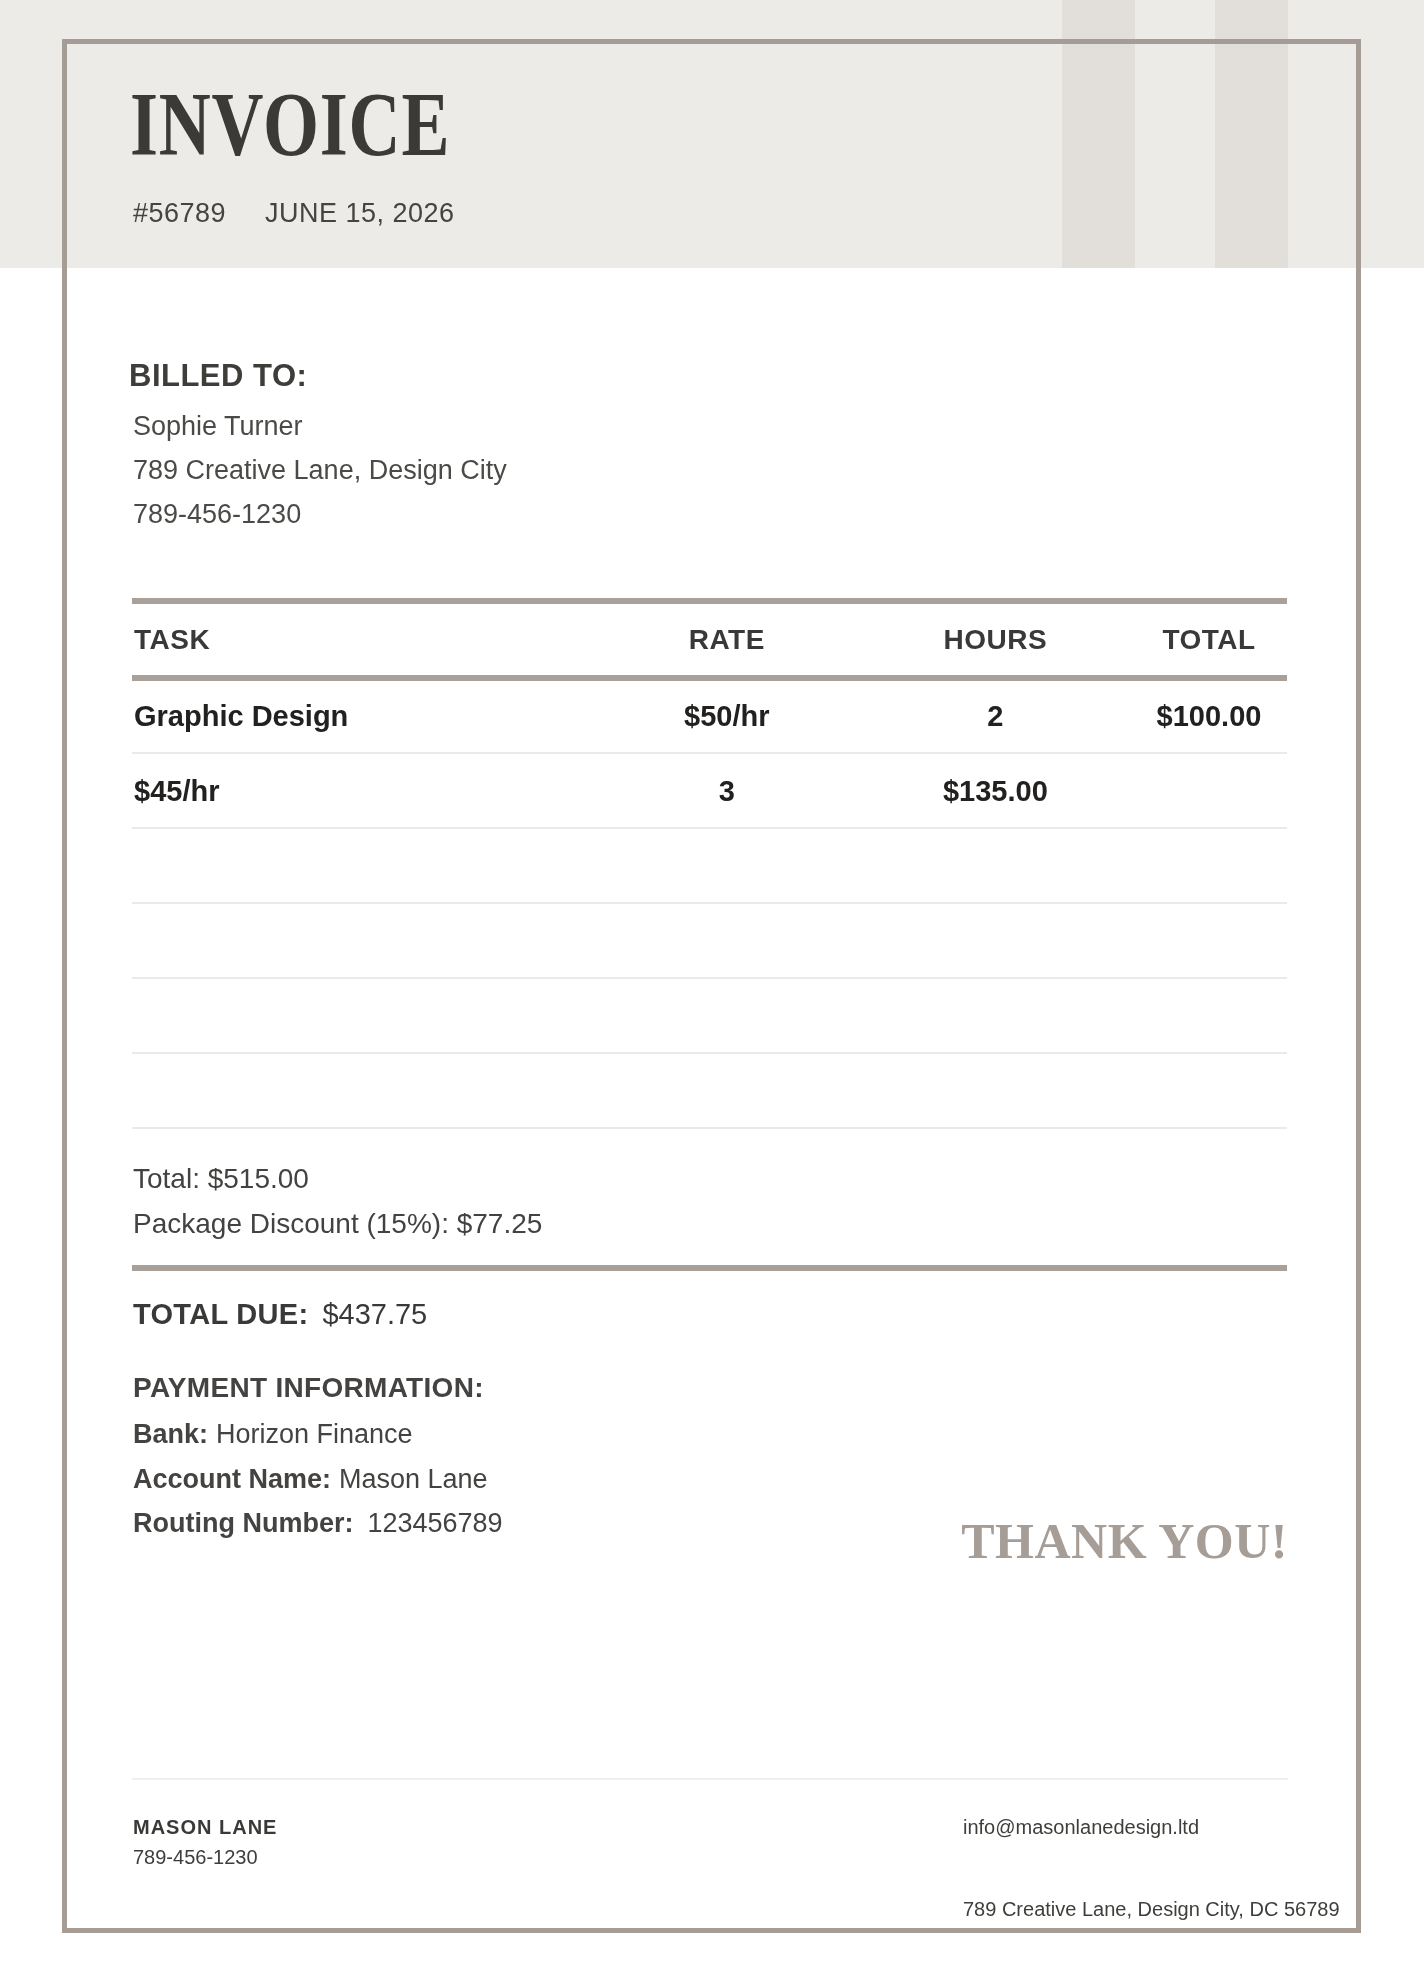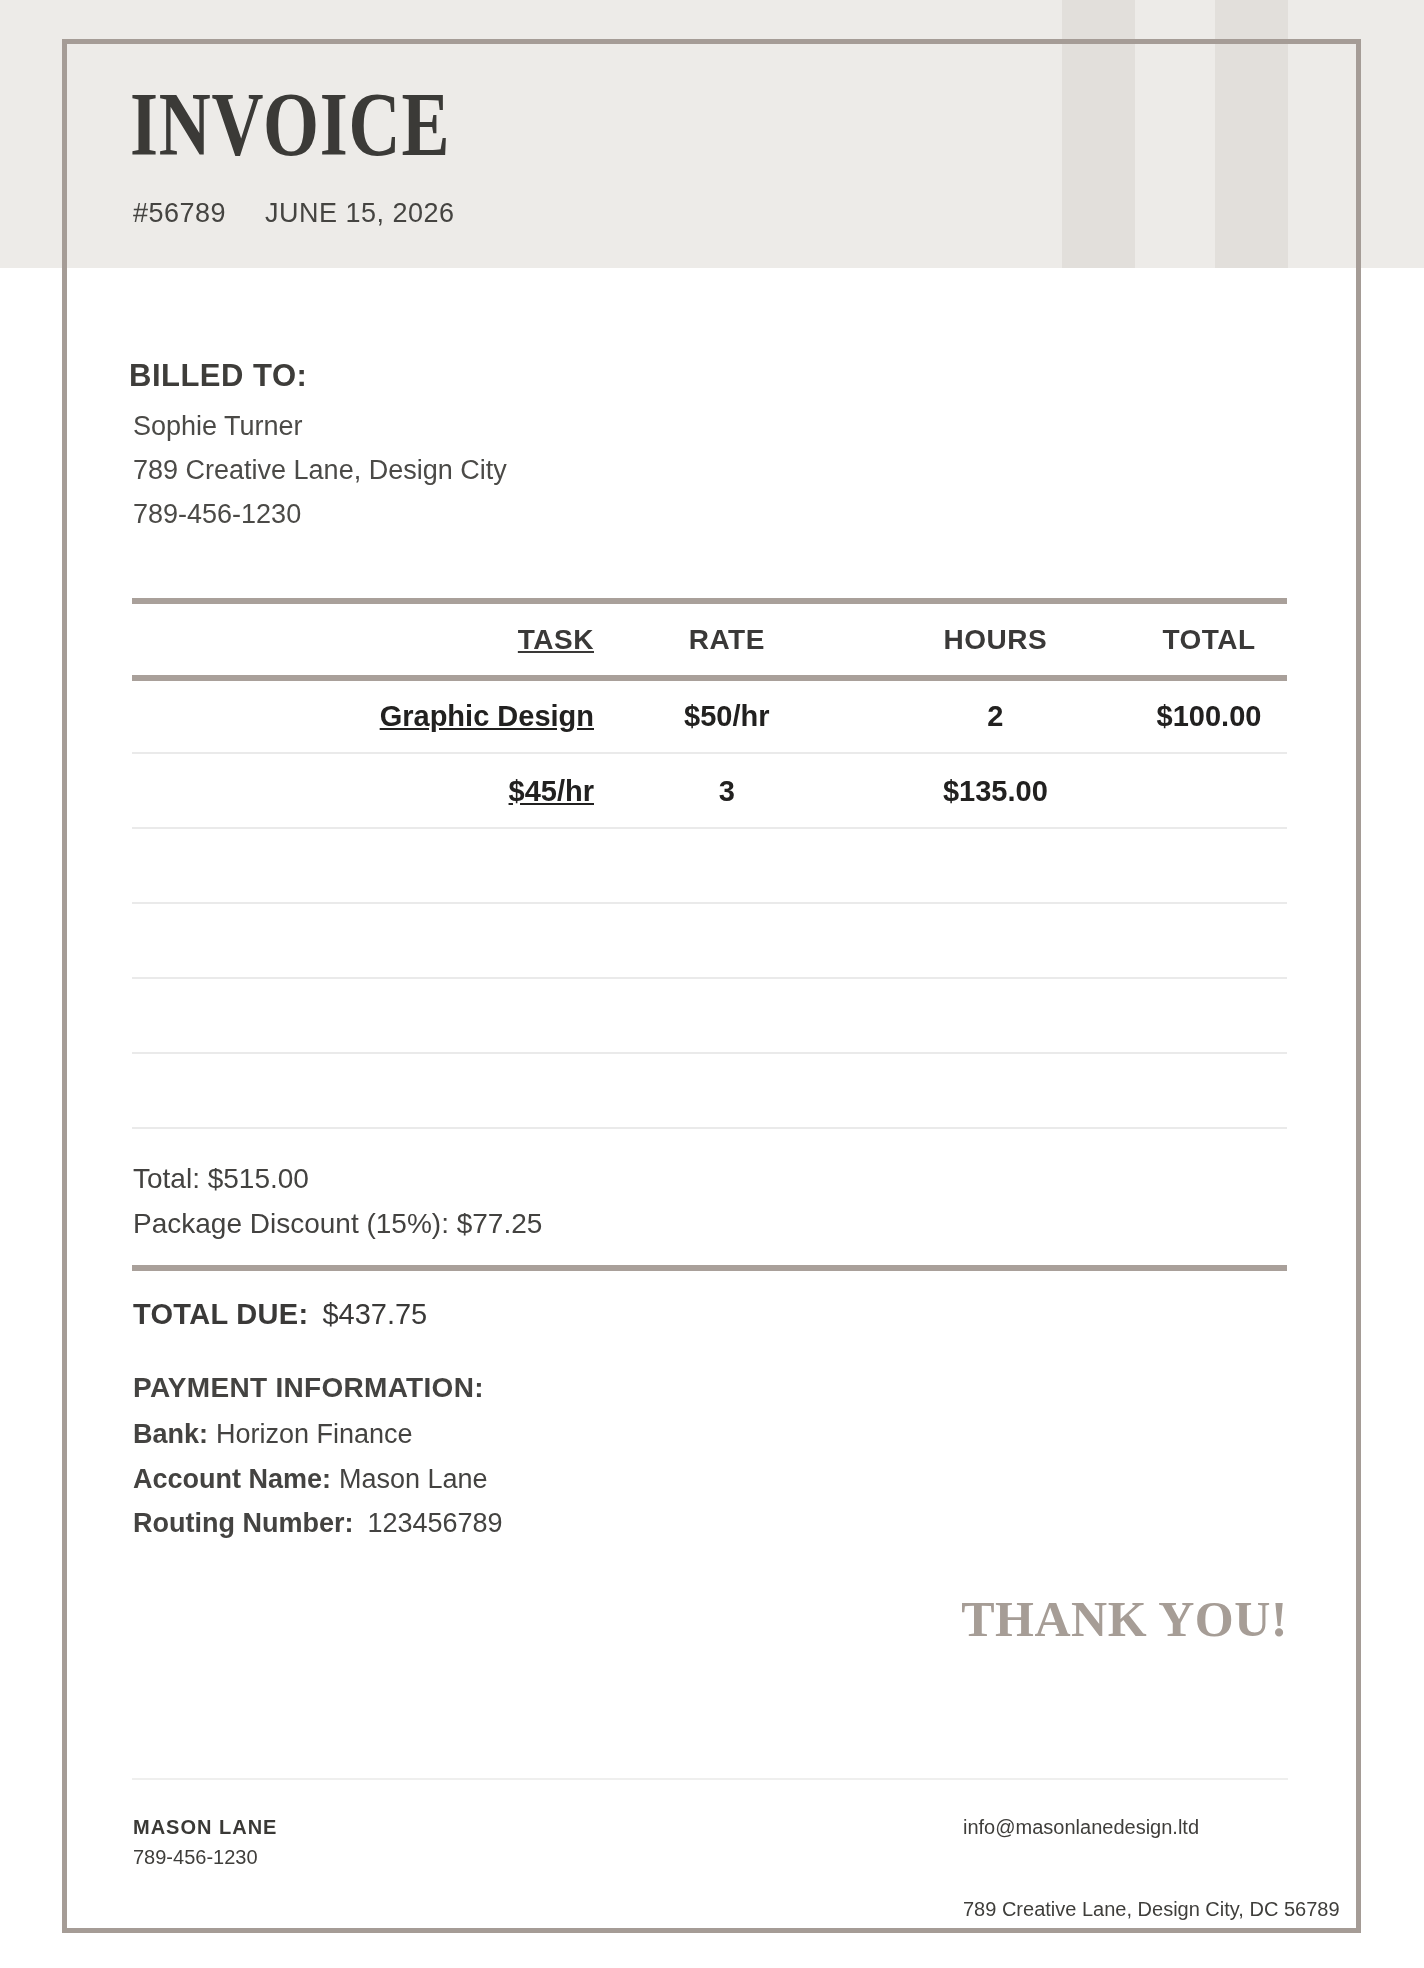--- a/index.html
+++ b/index.html
@@ -24,41 +24,41 @@
 
   .billed-h{left:129px;top:358px;font-size:31px;font-weight:700;color:#3e3d3a;letter-spacing:0.5px;}
   .bodyline{left:133px;font-size:27px;color:#4b4a47;}
   .b1{top:411px;} .b2{top:455px;} .b3{top:499px;}
 
   .rule-thick{left:132px;width:1155px;height:6px;background:#a9a09a;}
   .rt1{top:598px;} .rt2{top:675px;} .rt3{top:1265px;}
   .sep{left:132px;width:1155px;height:2px;background:#eaeaea;}
 
   .trow{left:132px;width:1155px;display:grid;grid-template-columns:40% 23% 23.5% 13.5%;align-items:center;}
-  .trow > div:first-child{text-align:right;padding-left:2px;text-decoration:underline;}
+  .trow > div:first-child{text-align:left;padding-left:2px;}
   .trow > div{text-align:center;}
   .thead{top:604px;height:71px;font-size:28px;font-weight:700;color:#3a3938;letter-spacing:0.5px;}
   .tbody{height:74px;font-size:29px;font-weight:600;color:#222120;}
   .r1{top:679px;} .r2{top:754px;} .r3{top:829px;}
 
   .sumline{left:133px;font-size:28px;color:#434240;}
   .sum1{top:1163px;} .sum2{top:1208px;}
 
   .due{left:133px;top:1298px;font-size:29px;color:#3a3938;}
   .due .lbl{font-weight:700;letter-spacing:0.3px;}
   .due .val{margin-left:14px;}
 
   .payline{left:133px;font-size:27px;color:#444341;}
   .pay-h{top:1372px;font-size:28px;font-weight:700;letter-spacing:0.3px;}
   .p1{top:1419px;} .p2{top:1464px;} .p3{top:1508px;} .p4{top:1553px;}
   .payline .lbl{font-weight:700;}
   .payline .val{margin-left:8px;}
   .payline .val.wide{margin-left:14px;}
 
-  .thanks{right:136px;top:1590px;font-family:"Liberation Serif", serif;font-weight:700;font-size:50px;color:#a69d96;letter-spacing:0.5px;white-space:nowrap;margin-left:18px;}
+  .thanks{right:136px;top:1512px;font-family:"Liberation Serif", serif;font-weight:700;font-size:50px;color:#a69d96;letter-spacing:0.5px;white-space:nowrap;margin-left:18px;}
 
   .foot-sep{left:132px;top:1778px;width:1156px;height:2px;background:#efefee;}
   .footline{font-size:20px;color:#3f3e3b;}
   .f-co{left:133px;top:1816px;font-weight:700;letter-spacing:1px;color:#3a3936;}
   .f-ph{left:133px;top:1846px;}
   .f-em{left:963px;top:1816px;}
   .f-ad{left:963px;top:1898px;}
 </style>
 </head>
 <body>

